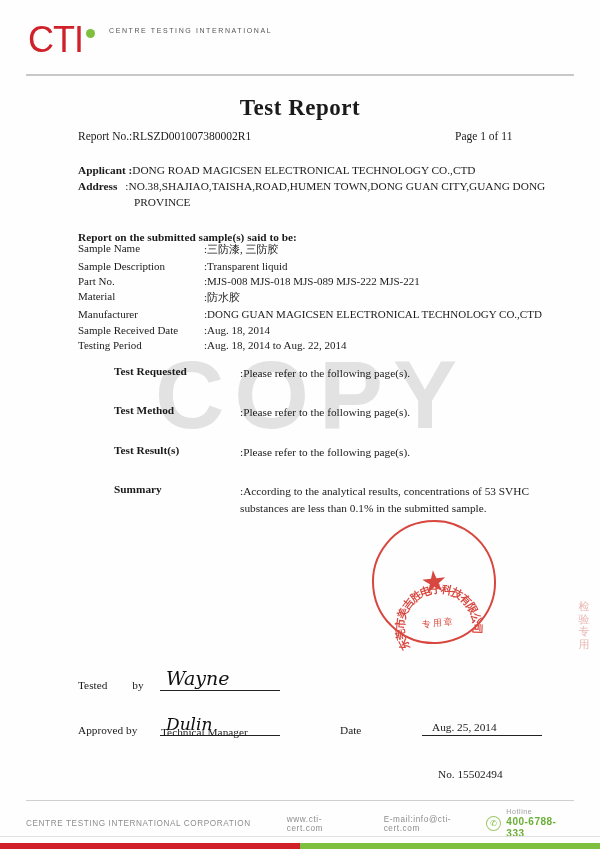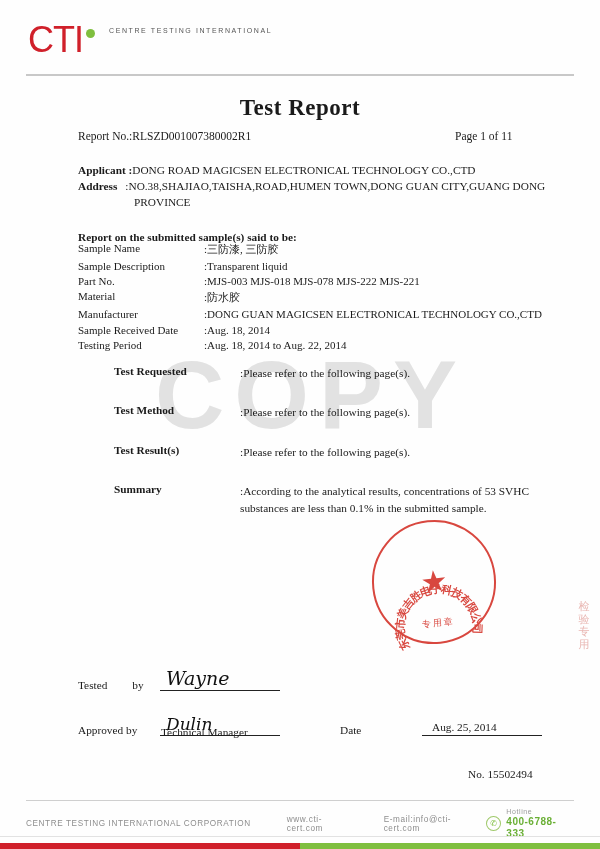--- a/index.html
+++ b/index.html
@@ -299,21 +299,21 @@
   }
   .tech-manager {
     position: absolute;
     top: 726px;
     left: 161px;
     font-size: 11.3px;
   }
   .doc-no {
     position: absolute;
     top: 768px;
-    left: 468px;
+    left: 438px;
     font-size: 11.3px;
   }
 
   
   .footer-rule {
     position: absolute;
     top: 800px;
     left: 26px;
     width: 548px;
     height: 1px;
@@ -418,21 +418,21 @@
         <tr>
       <td class="k">Sample Name</td>
       <td>:三防漆, 三防胶</td>
     </tr>
     <tr>
       <td class="k">Sample Description</td>
       <td>:Transparent liquid</td>
     </tr>
     <tr>
       <td class="k">Part No.</td>
-      <td>:MJS-003 MJS-018 MJS-078 MJS-222 MJS-221</td>
+      <td>:MJS-008 MJS-018 MJS-089 MJS-222 MJS-221</td>
     </tr>
     <tr>
       <td class="k">Material</td>
       <td>:防水胶</td>
     </tr>
     <tr>
       <td class="k">Manufacturer</td>
       <td>:DONG GUAN MAGICSEN ELECTRONICAL TECHNOLOGY CO.,CTD</td>
     </tr>
     <tr>

